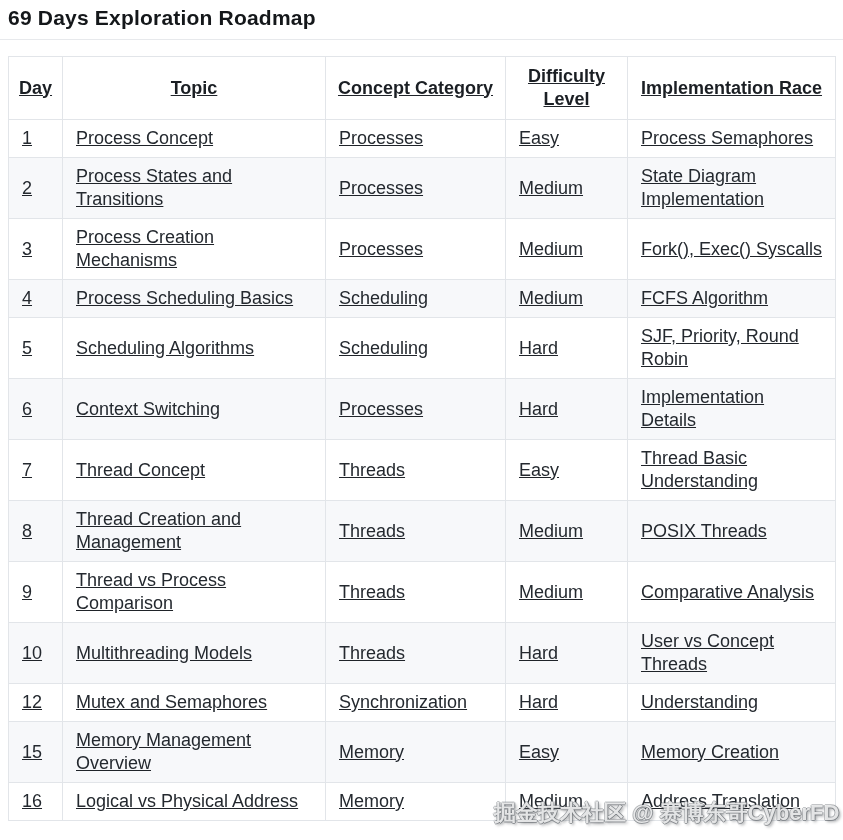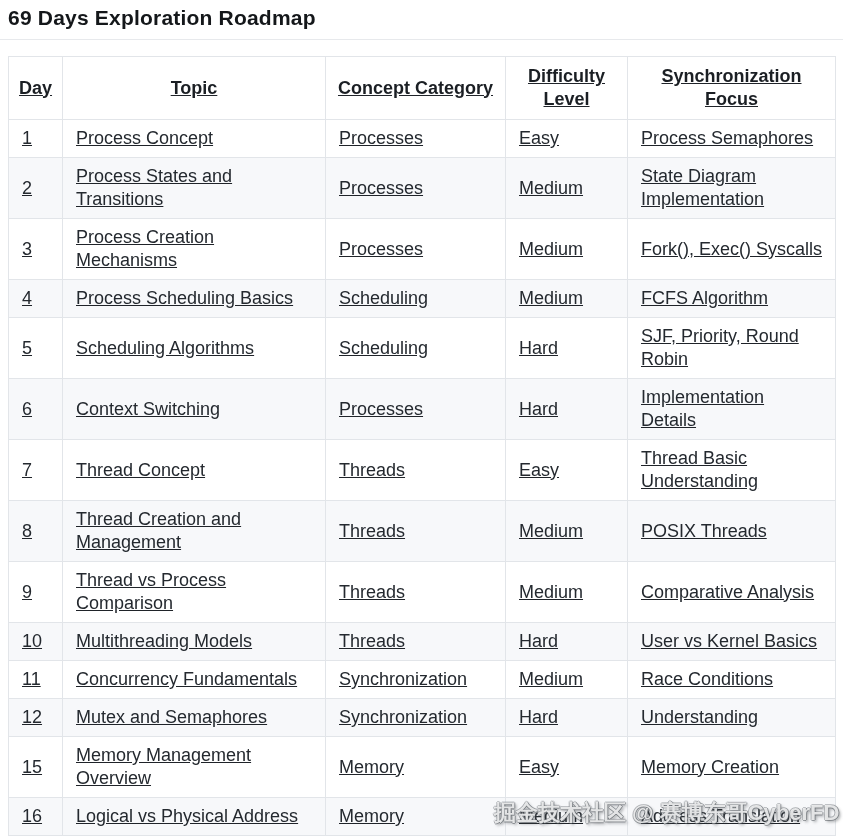--- a/index.html
+++ b/index.html
@@ -92,21 +92,21 @@
         <col class="c-cat">
         <col class="c-diff">
         <col class="c-focus">
     </colgroup>
     <thead>
       <tr>
         <th>Day</th>
         <th>Topic</th>
         <th>Concept Category</th>
         <th>Difficulty Level</th>
-        <th>Synchronization Focus</th>
+        <th>Implementation Race</th>
       </tr>
     </thead>
     <tbody id="roadmap-body">
   <tr>
     <td>1</td>
     <td>Process Concept</td>
     <td>Processes</td>
     <td>Easy</td>
     <td>Process Semaphores</td>
   </tr>
@@ -173,30 +173,23 @@
     <td>Threads</td>
     <td>Medium</td>
     <td>Comparative Analysis</td>
   </tr>
 
   <tr>
     <td>10</td>
     <td>Multithreading Models</td>
     <td>Threads</td>
     <td>Hard</td>
-    <td>User vs Kernel Basics</td>
-  </tr>
-
-  <tr>
-    <td>11</td>
-    <td>Concurrency Fundamentals</td>
-    <td>Synchronization</td>
-    <td>Medium</td>
-    <td>Race Conditions</td>
-  </tr>
+    <td>User vs Concept Threads</td>
+  </tr>
+
 
   <tr>
     <td>12</td>
     <td>Mutex and Semaphores</td>
     <td>Synchronization</td>
     <td>Hard</td>
     <td>Understanding</td>
   </tr>
 
 

